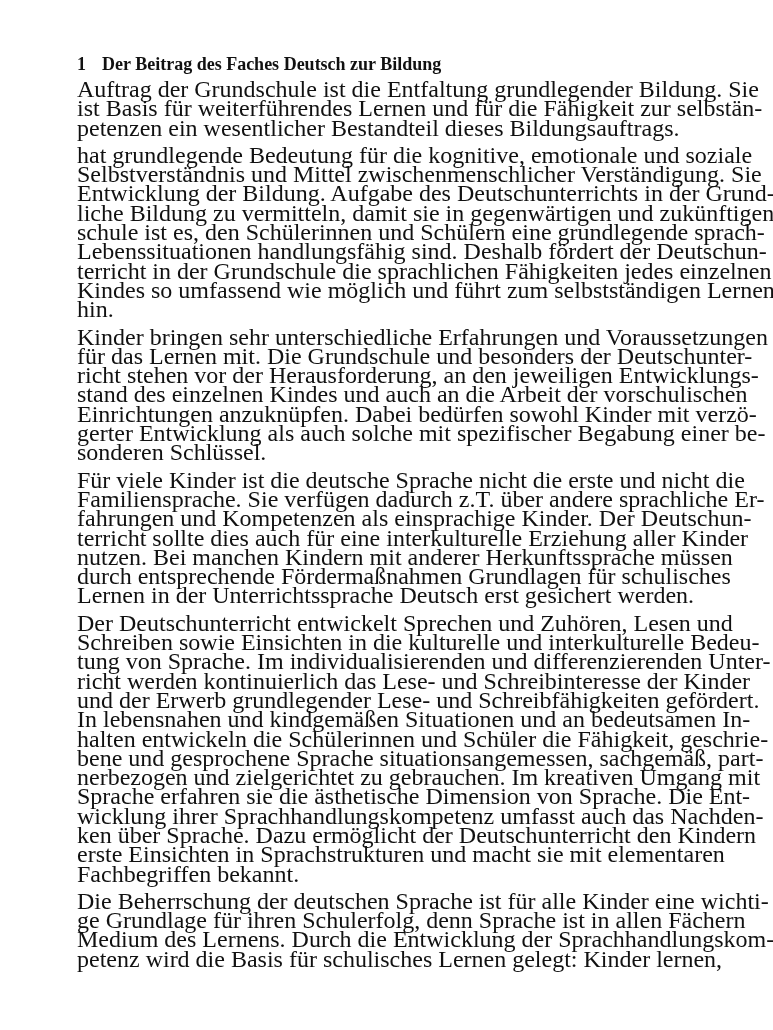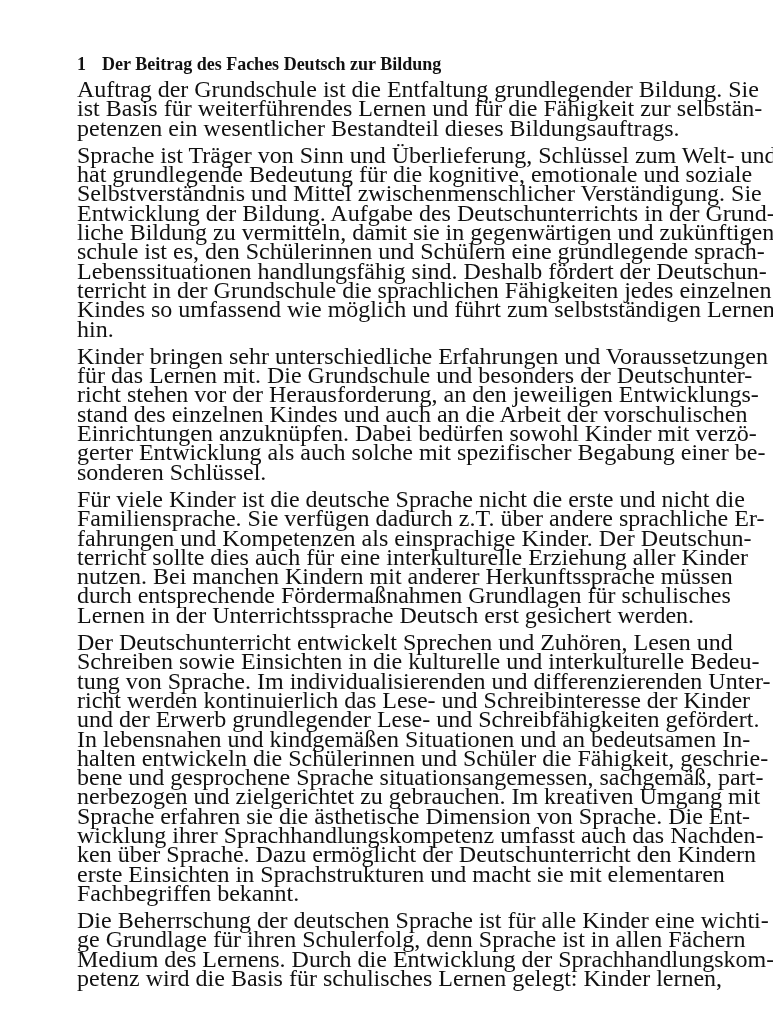--- a/index.html
+++ b/index.html
@@ -32,21 +32,20 @@
     <span class="num">1</span><span>Der Beitrag des Faches Deutsch zur Bildung</span>
   </div>
 
   <div id="paras">
       <div class="para">
         <span class="line">Auftrag der Grundschule ist die Entfaltung grundlegender Bildung. Sie</span>
         <span class="line">ist Basis für weiterführendes Lernen und für die Fähigkeit zur selbstän-</span>
         <span class="line last">petenzen ein wesentlicher Bestandteil dieses Bildungsauftrags.</span>
       </div>
       <div class="para">
-        <span class="line">Sprache ist Träger von Sinn und Überlieferung, Schlüssel zum Welt- und</span>
         <span class="line">hat grundlegende Bedeutung für die kognitive, emotionale und soziale</span>
         <span class="line">Selbstverständnis und Mittel zwischenmenschlicher Verständigung. Sie</span>
         <span class="line">Entwicklung der Bildung. Aufgabe des Deutschunterrichts in der Grund-</span>
         <span class="line">liche Bildung zu vermitteln, damit sie in gegenwärtigen und zukünftigen</span>
         <span class="line">schule ist es, den Schülerinnen und Schülern eine grundlegende sprach-</span>
         <span class="line">Lebenssituationen handlungsfähig sind. Deshalb fördert der Deutschun-</span>
         <span class="line">terricht in der Grundschule die sprachlichen Fähigkeiten jedes einzelnen</span>
         <span class="line">Kindes so umfassend wie möglich und führt zum selbstständigen Lernen</span>
         <span class="line last">hin.</span>
       </div>

